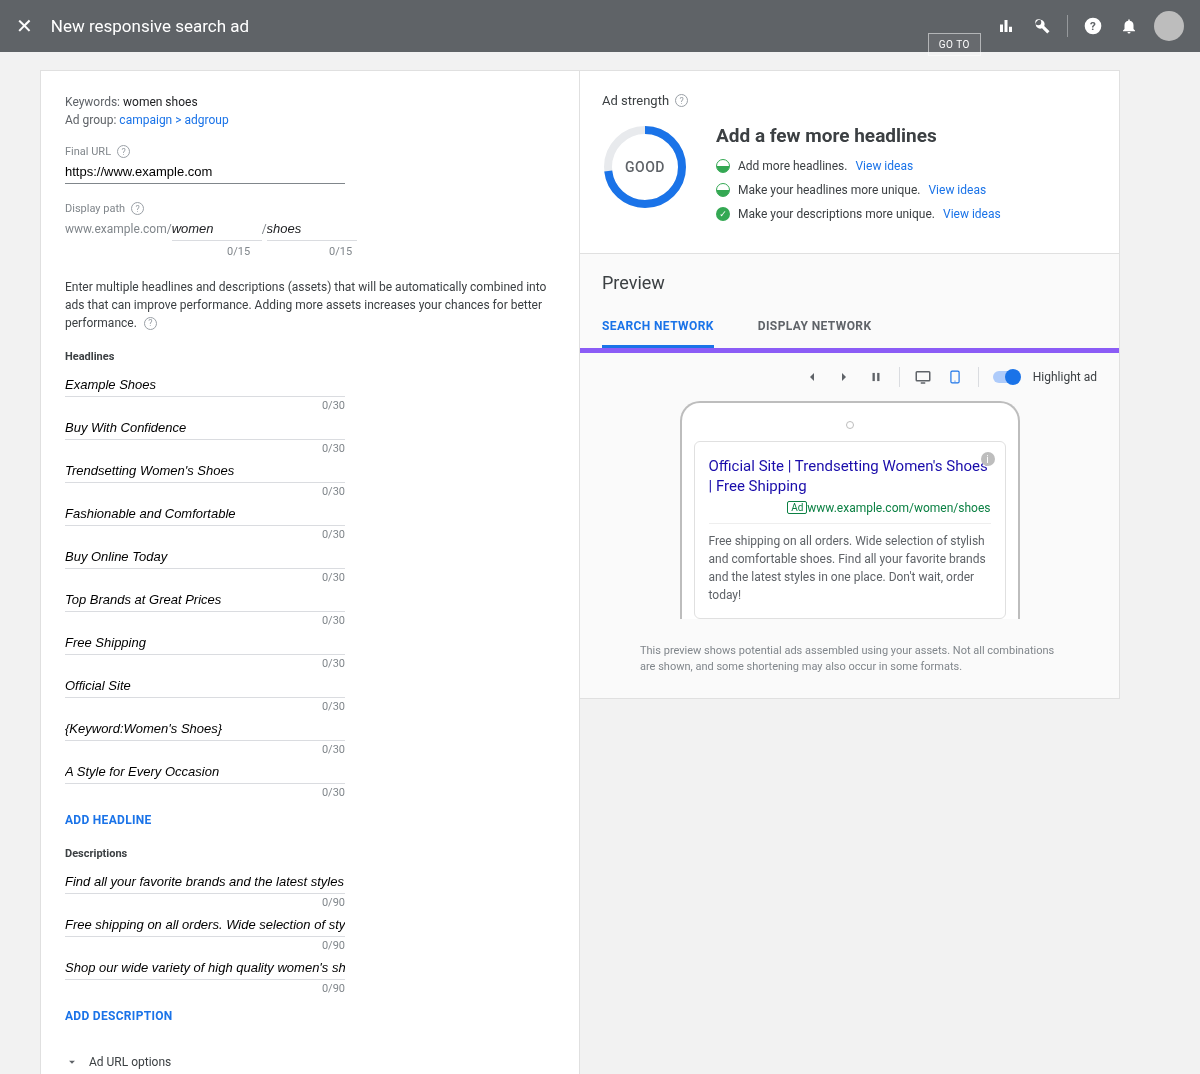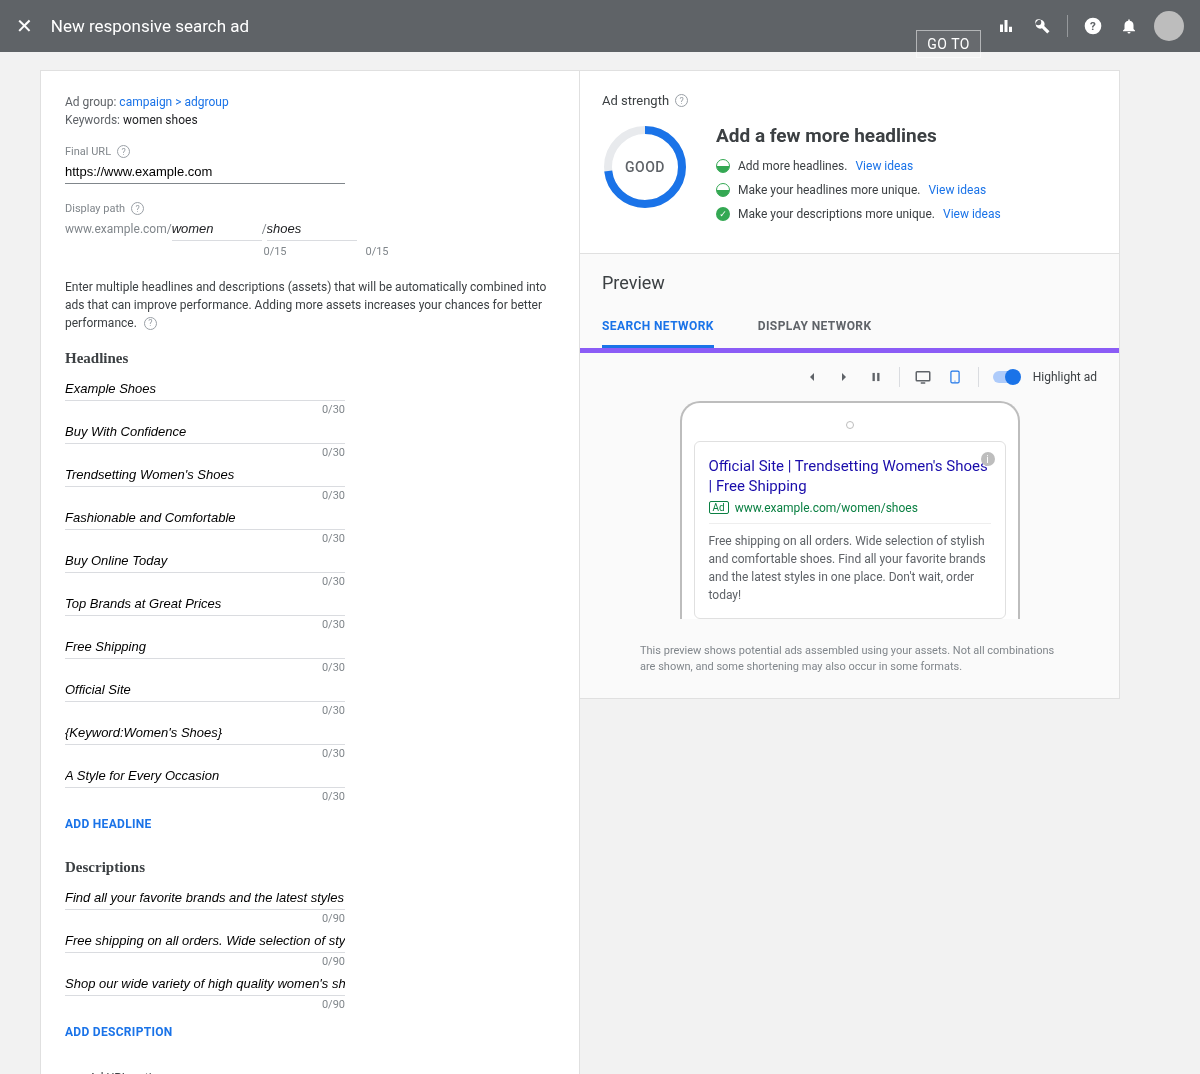--- a/index.html
+++ b/index.html
@@ -1,43 +1,43 @@
 <!DOCTYPE html>
 <html><head>
 <meta charset="utf-8">
 <style>
 * { box-sizing: border-box; margin: 0; padding: 0; }
 body { font-family: Roboto, Arial, sans-serif; background: #f2f2f2; font-size: 13px; color: #3c4043; width: 1200px; }
 .header { background: #5f6367; height: 52px; display: flex; align-items: center; padding: 0 16px; color: #fff; }
 .header .close { font-size: 20px; margin-right: 18px; cursor: pointer; font-weight: 300; }
 .header .title { font-size: 17px; font-weight: 400; flex: 1; }
 .header .right { display: flex; align-items: center; gap: 14px; }
-.goto { border: 1px solid rgba(255,255,255,0.5); padding: 5px 10px; font-size: 14px; letter-spacing: 0.5px; cursor: pointer; background: rgba(255,255,255,0.05); margin-top: 36px; }
+.goto { border: 1px solid rgba(255,255,255,0.5); padding: 5px 10px; font-size: 10px; letter-spacing: 0.5px; cursor: pointer; background: rgba(255,255,255,0.05); margin-top: 36px; }
 .hicon { width: 22px; height: 22px; display: flex; align-items: center; justify-content: center; cursor: pointer; fill: #fff; }
 .divider-v { width: 1px; height: 22px; background: rgba(255,255,255,0.35); }
 .avatar { width: 30px; height: 30px; border-radius: 50%; background: #bdbdbd; }
 .shell { padding: 18px 40px 30px 40px; }
 .panels { display: flex; gap: 0; }
 .panel-left { width: 540px; background: #fff; padding: 24px 24px 20px 24px; border: 1px solid #e0e0e0; }
 .panel-right { width: 540px; display: flex; flex-direction: column; }
 .meta { font-size: 12px; color: #5f6368; }
 .meta .link { color: #1a73e8; }
 .meta-row { margin-bottom: 4px; }
 .section-label { font-size: 11px; color: #80868b; margin-top: 18px; display: flex; align-items: flex-start; gap: 6px; }
 .help-circle { width: 13px; height: 13px; border: 1px solid #9aa0a6; border-radius: 50%; display: inline-flex; align-items: center; justify-content: center; font-size: 9px; color: #9aa0a6; }
 .underline-input { border: none; border-bottom: 1px solid #80868b; padding: 4px 0; font-size: 13px; outline: none; background: transparent; }
 .underline-input-grey { border-bottom: 1px solid #dadce0; font-style: italic; }
 .finalurl { width: 280px; margin-top: 2px; }
 .path-row { display: flex; align-items: baseline; gap: 0; margin-top: 2px; font-size: 12px; color: #80868b; }
 .path-input { width: 90px; text-align: left; color: #202124; }
 .path-counts { display: flex; gap: 6px; margin-top: 4px; font-size: 11px; color: #80868b; }
 .path-counts span:first-child { margin-left: 162px; }
-.path-counts span { width: 96px; text-align: center; }
+.path-counts span { width: 96px; text-align: left; }
 .explain { font-size: 12px; color: #3c4043; margin-top: 20px; line-height: 1.5; max-width: 490px; }
-.subhead { font-weight: 700; font-size: 15px; margin-top: 18px; margin-bottom: 10px; font-family: Liberation Serif, serif; }
+.subhead { font-weight: 700; font-size: 11px; margin-top: 18px; margin-bottom: 10px; }
 .asset-row { margin-bottom: 4px; }
 .asset-input { width: 280px; display: block; }
 .asset-count { font-size: 11px; color: #80868b; text-align: right; width: 280px; margin-top: 2px; }
 .add-link { color: #1a73e8; font-size: 12px; font-weight: 700; letter-spacing: 0.3px; cursor: pointer; margin-top: 10px; display: inline-block; }
 .expand-row { display: flex; align-items: center; gap: 10px; margin-top: 32px; font-size: 12px; color: #3c4043; cursor: pointer; }
 .chev { transform: rotate(0); }
 .strength-card { background: #fff; border: 1px solid #e0e0e0; border-left: none; padding: 22px; }
 .strength-head { font-size: 13px; color: #3c4043; display: flex; align-items: center; gap: 6px; margin-bottom: 16px; }
 .strength-body { display: flex; gap: 28px; align-items: flex-start; }
 .gauge { width: 86px; height: 86px; position: relative; }
@@ -60,21 +60,21 @@
 .pc-icon.active { fill: #1a73e8; color: #1a73e8; }
 .pc-sep { width: 1px; height: 20px; background: #dadce0; }
 .switch { width: 26px; height: 12px; background: #aecbfa; border-radius: 6px; position: relative; }
 .switch::after { content: ""; position: absolute; right: -2px; top: -2px; width: 16px; height: 16px; background: #1a73e8; border-radius: 50%; }
 .hl-label { font-size: 12px; color: #3c4043; }
 .phone { margin: 0 auto 14px auto; width: 340px; border: 2px solid #bdbdbd; border-bottom: none; border-radius: 20px 20px 0 0; padding: 18px 12px 0 12px; background: #fff; }
 .phone-speaker { width: 8px; height: 8px; border: 1px solid #bdbdbd; border-radius: 50%; margin: 0 auto 12px auto; }
 .ad-card { border: 1px solid #e0e0e0; border-radius: 6px; padding: 14px; position: relative; }
 .ad-info { position: absolute; right: 10px; top: 10px; width: 14px; height: 14px; border-radius: 50%; background: #bdbdbd; color: #fff; font-size: 10px; display: flex; align-items: center; justify-content: center; }
 .ad-title { color: #1a0dab; font-size: 15px; line-height: 1.35; margin-bottom: 4px; }
-.ad-url-row { display: flex; align-items: center; gap: 6px; margin-bottom: 4px; }
+.ad-url-row { display: flex; align-items: center; margin-bottom: 4px; justify-content: flex-end; }
 .ad-badge { border: 1px solid #0b8043; color: #0b8043; font-size: 10px; padding: 0 3px; border-radius: 2px; }
 .ad-url { color: #0b8043; font-size: 12px; }
 .ad-sep { border: none; border-top: 1px solid #eee; margin: 8px 0; }
 .ad-desc { font-size: 12px; color: #5f6368; line-height: 1.5; }
 .preview-note { font-size: 11px; color: #80868b; padding: 10px 60px 22px 60px; line-height: 1.5; }
 </style>
 </head>
 <body>
 
 <div class="header">
@@ -109,28 +109,28 @@
     <span class="avatar"></span>
   </div>
 </div>
 
 <div class="shell">
   <div class="panels">
 
     <div class="panel-left">
       <div class="meta">
         <div class="meta-row">
+          <span>Keywords:</span>
+          <span style="color:#202124">women shoes</span>
+        </div>
+        <div class="meta-row">
           <span>Ad group:</span>
           <span class="link">campaign</span>
           <span class="link"> &gt; </span>
           <span class="link">adgroup</span>
-        </div>
-        <div class="meta-row">
-          <span>Keywords:</span>
-          <span style="color:#202124">women shoes</span>
         </div>
       </div>
 
       <div class="section-label">
         <span>Final URL</span>
         <span class="help-circle">?</span>
       </div>
       <input class="underline-input finalurl" value="https://www.example.com" style="">
 
       <div class="section-label">
@@ -192,21 +192,21 @@
             <input class="underline-input underline-input-grey asset-input" value="{Keyword:Women's Shoes}" style="">
             <div class="asset-count">0/30</div>
           </div>
           <div class="asset-row">
             <input class="underline-input underline-input-grey asset-input" value="A Style for Every Occasion" style="">
             <div class="asset-count">0/30</div>
           </div>
         </div>
       <span class="add-link">ADD HEADLINE</span>
 
-      <div class="subhead" style="margin-top:28px">Descriptions</div>
+      <div class="subhead" style="margin-top:20px">Descriptions</div>
       <div id="descriptions-list">
           <div class="asset-row">
             <input class="underline-input underline-input-grey asset-input" value="Find all your favorite brands and the latest styles in one plac" style="">
             <div class="asset-count">0/90</div>
           </div>
           <div class="asset-row">
             <input class="underline-input underline-input-grey asset-input" value="Free shipping on all orders. Wide selection of stylish and co" style="">
             <div class="asset-count">0/90</div>
           </div>
           <div class="asset-row">

